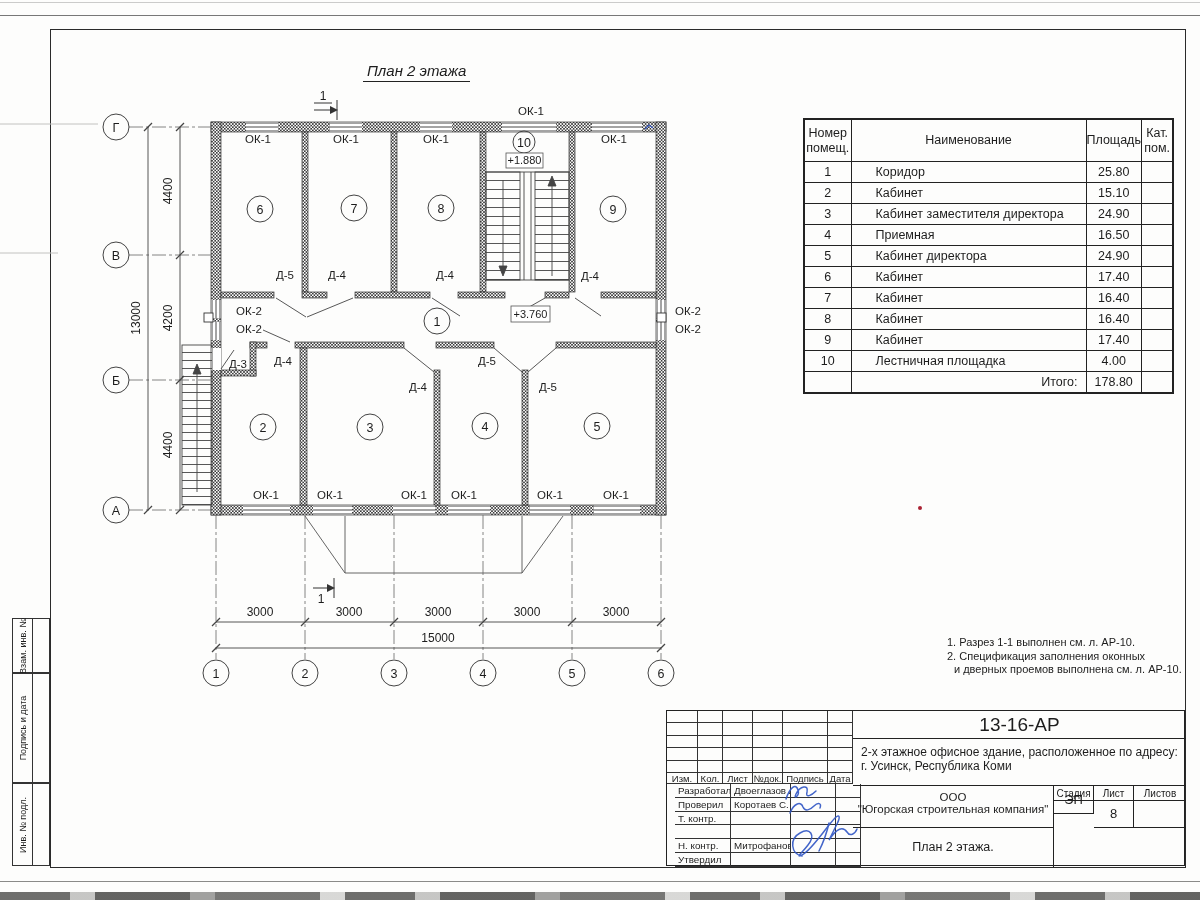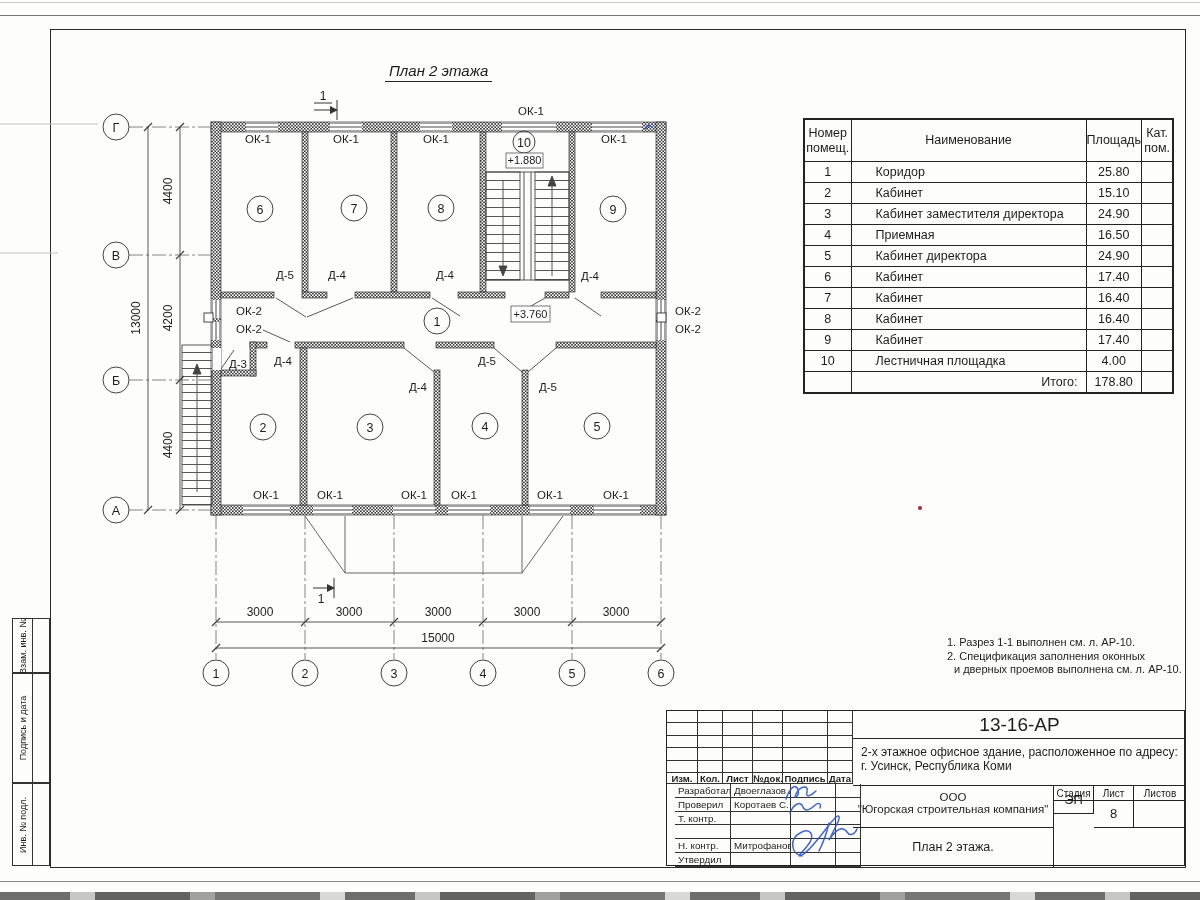--- a/index.html
+++ b/index.html
@@ -30,21 +30,21 @@
   #notes .ind{margin-left:7px;}
   
   #tb{position:absolute;left:666px;top:710px;width:519px;height:156px;border:1.6px solid #222;box-sizing:border-box;font-size:11px;}
   #tb .cell{position:absolute;box-sizing:border-box;border-right:1px solid #222;border-bottom:1px solid #222;}
   #tb .noB{border-bottom:none;} #tb .noR{border-right:none;}
   #revgrid{position:absolute;left:0;top:0;width:186px;height:62px;display:grid;
            grid-template-columns:31px 25px 30px 30px 45px 25px;grid-auto-rows:12.4px;}
   #revgrid i{border-right:1px solid #333;border-bottom:1px solid #333;}
   #revhead{position:absolute;left:0;top:62px;width:186px;height:11px;display:grid;
            grid-template-columns:31px 25px 30px 30px 45px 25px;font-size:9.5px;text-align:center;line-height:11px;}
-  #revhead span{border-right:1px solid #333;border-bottom:1px solid #333;overflow:hidden;font-weight:bold;}
+  #revhead span{border-right:1px solid #333;border-bottom:1px solid #333;overflow:hidden;}
   #staff{position:absolute;left:8px;top:73px;width:186px;height:83px;display:grid;
          grid-template-columns:56px 60px 45px 25px;grid-auto-rows:13.83px;font-size:9.8px;}
   #staff span{border-right:1px solid #333;border-bottom:1px solid #333;padding-left:3px;line-height:13px;
               white-space:nowrap;overflow:hidden;}
   .tbc{position:absolute;text-align:center;}
   
   .side-box{position:absolute;left:12px;width:38px;border:1.2px solid #333;box-sizing:border-box;}
   .side-lab{position:absolute;left:0;top:0;width:20px;height:100%;border-right:1px solid #333;box-sizing:border-box;}
   .side-lab span{position:absolute;left:50%;top:50%;transform:translate(-50%,-50%) rotate(-90deg);
                  font-size:9px;white-space:nowrap;}
@@ -71,21 +71,21 @@
     <div class="side-lab">
         <span>Подпись и дата</span>
       </div>
   </div>
   <div class="side-box" style="top:783px;height:83px">
     <div class="side-lab">
         <span>Инв. № подл.</span>
       </div>
   </div>
 
-  <div class="dwg-title" style="left:385px;top:62px">План 2 этажа</div>
+  <div class="dwg-title" style="left:363px;top:62px">План 2 этажа</div>
 
   <table id="expl-table">
     <colgroup>
         <col style="width:47px">
         <col style="width:235px">
         <col style="width:55px">
         <col style="width:32px">
       </colgroup>
     <tbody>
         <tr>

